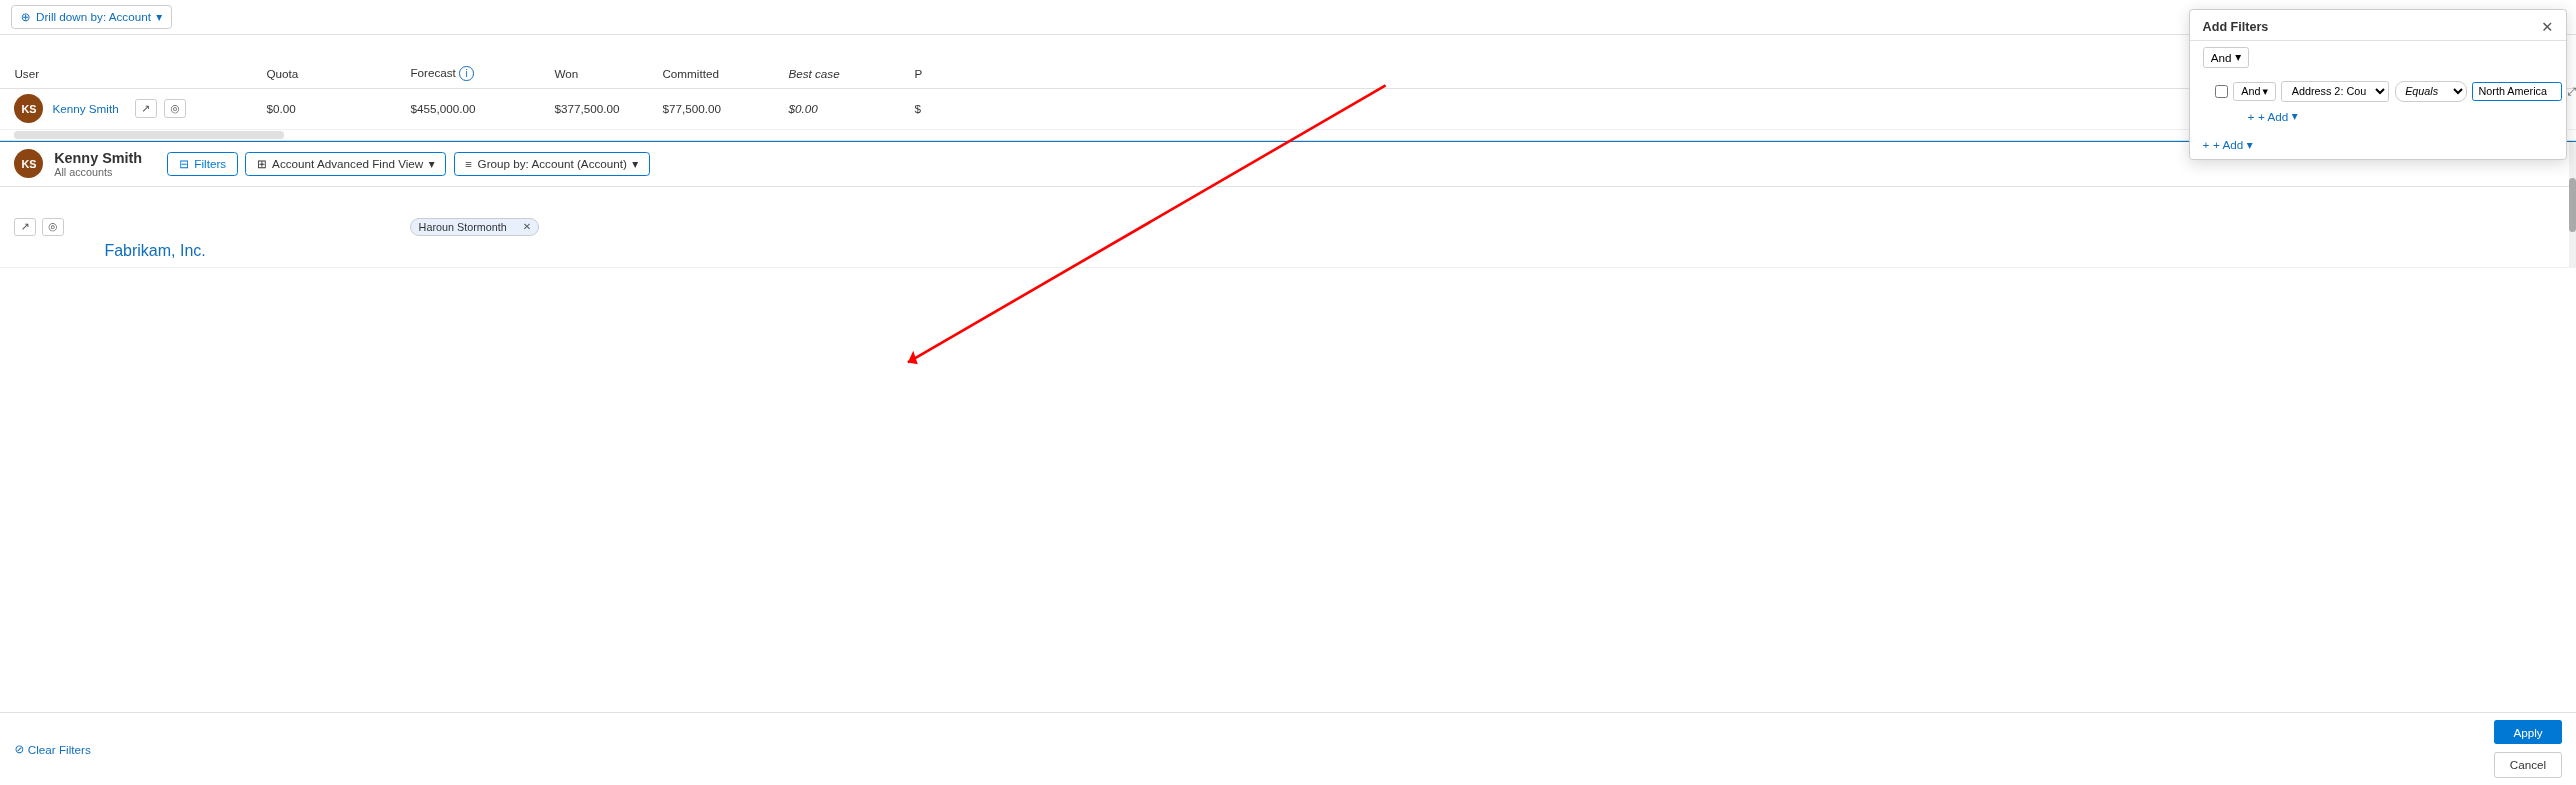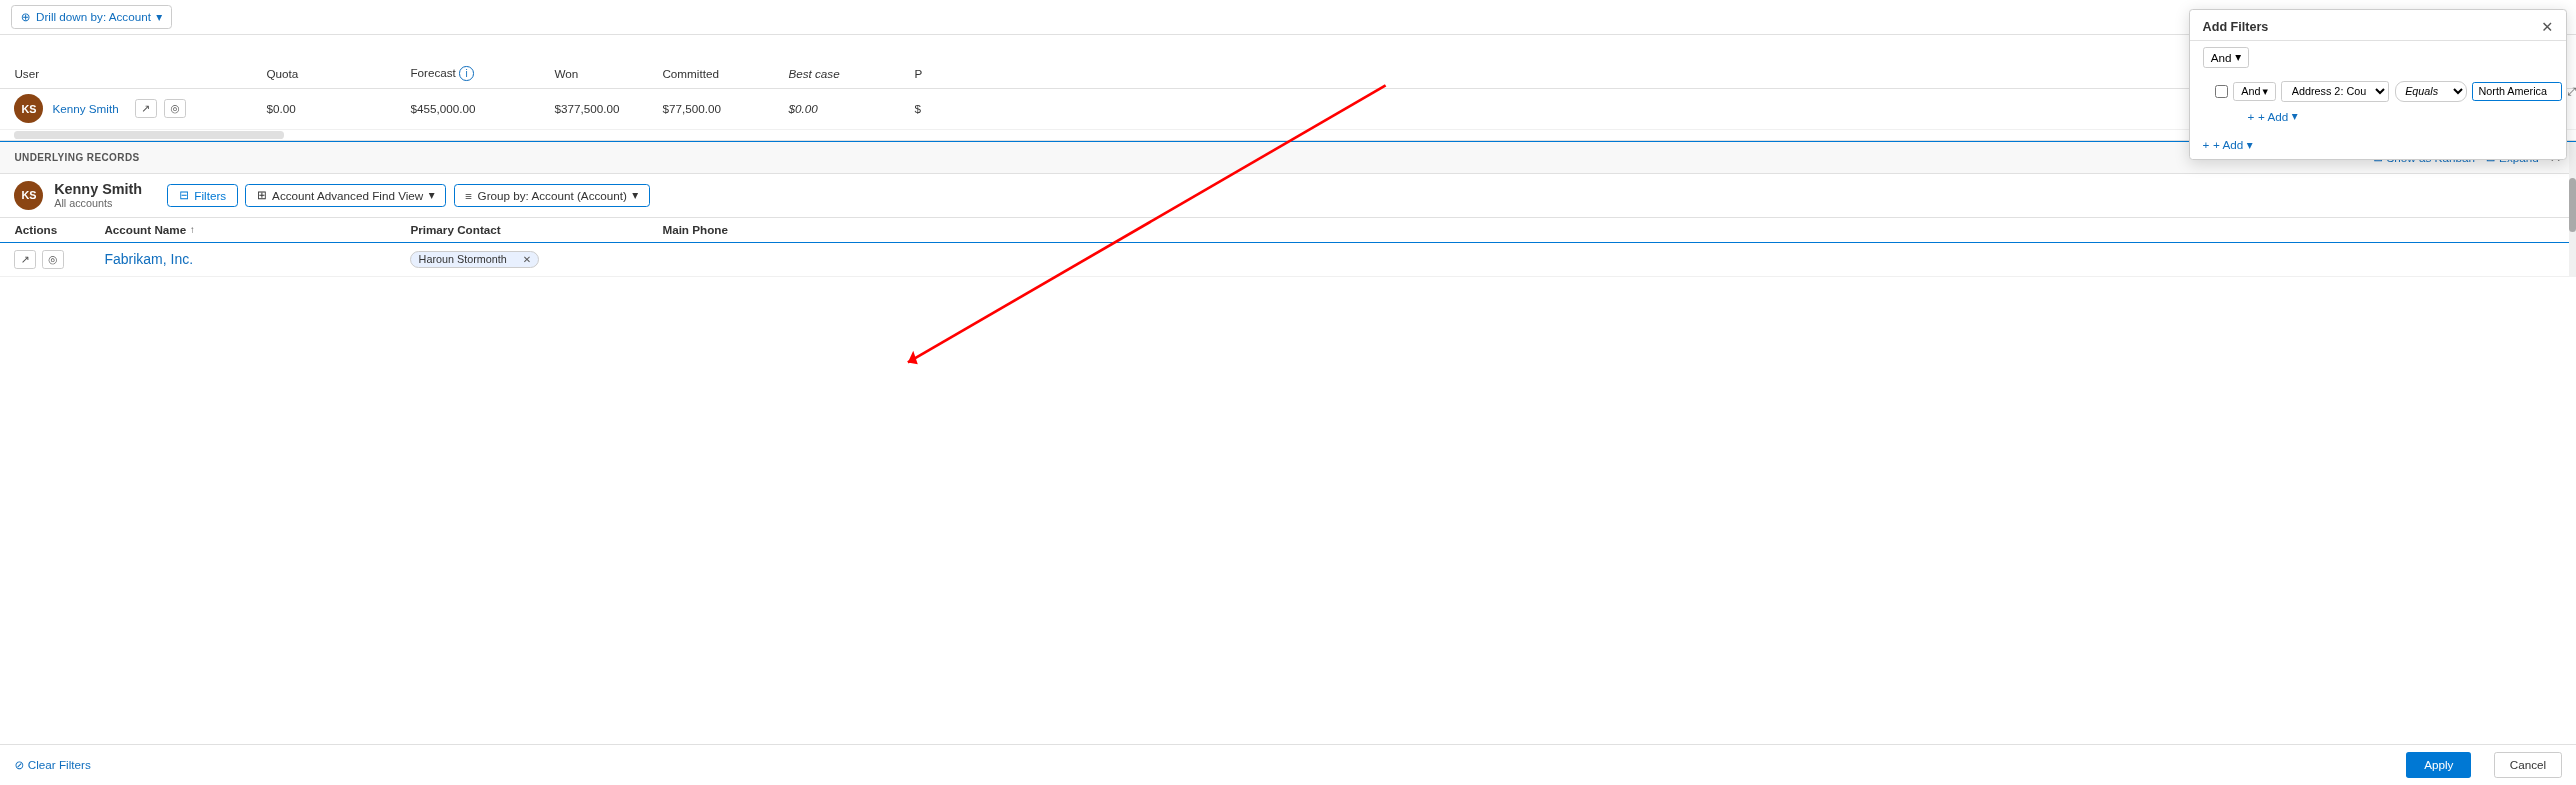--- a/index.html
+++ b/index.html
@@ -183,21 +183,21 @@
     .rec-col-phone { flex: 1; font-size: 11.7px; font-weight: 600; color: #333; }
 
     .records-data-row {
       display: flex;
       align-items: center;
       padding: 7.2px 14.4px;
       border-bottom: 0.9px solid #f0f0f0;
       background: #fff;
     }
     .rec-actions-cell { flex: 0 0 90px; display: flex; gap: 5.4px; }
-    .rec-name-cell { flex: 0 0 306px; font-size: 14px; color: #106ebe; cursor: pointer; }
+    .rec-name-cell { flex: 0 0 306px; font-size: 16px; color: #106ebe; cursor: pointer; margin-top: 48px; }
     .rec-contact-cell { flex: 0 0 252px; }
     .rec-phone-cell { flex: 1; font-size: 11.7px; color: #333; }
 
     .contact-tag {
       display: inline-flex;
       align-items: center;
       gap: 16px;
       background: #e8f0fe;
       border: 0.9px solid #ccc;
       border-radius: 10.8px;
@@ -321,21 +321,21 @@
       justify-content: space-between;
       padding: 7.2px 14.4px;
       border-top: 0.9px solid #e0e0e0;
       background: #fff;
     }
     .clear-filters-btn {
       display: flex; align-items: center; gap: 3.6px;
       background: none; border: none; cursor: pointer;
       font-size: 11.7px; color: #106ebe;
     }
-    .bottom-right { display: flex; gap: 23px; }
+    .bottom-right { display: flex; gap: 8px; flex-direction: column; }
     .apply-btn {
       background: #0078d4; color: #fff;
       border: none; border-radius: 2.7px;
       padding: 5.4px 18px; font-size: 11.7px; cursor: pointer;
     }
     .cancel-btn {
       background: #fff; color: #333;
       border: 0.9px solid #ccc; border-radius: 2.7px;
       padding: 5.4px 14.4px; font-size: 11.7px; cursor: pointer;
     }
@@ -397,34 +397,20 @@
   <div class="col-committed money-cell">$77,500.00</div>
   <div class="col-bestcase money-cell">$0.00</div>
   <div class="col-pipeline money-cell">$</div>
 </div>
 
 <div class="scrollbar-row">
   <div class="scrollbar-track"></div>
 </div>
 
 <div class="underlying-records">
-  <div class="underlying-header">
-    <span class="underlying-title">UNDERLYING RECORDS</span>
-    <div class="underlying-actions">
-      <button class="kanban-btn">
-        <span>⊞</span>
-        <span>Show as Kanban</span>
-      </button>
-      <button class="expand-btn">
-        <span>⊡</span>
-        <span>Expand</span>
-      </button>
-      <button class="close-btn">✕</button>
-    </div>
-  </div>
 
   <div style="display:flex; align-items:center; background:#fff; border-bottom:0.9px solid #e0e0e0; padding: 7.2px 14.4px; gap: 10.8px;">
     <div class="avatar">KS</div>
     <div>
       <div class="user-info-name">Kenny Smith</div>
       <div class="user-info-sub">All accounts</div>
     </div>
     <div style="margin-left: 14.4px; display:flex; align-items:center; gap:7.2px;">
       <button class="filter-btn">
         <span style="color:#0078d4;">⊟</span>
@@ -441,29 +427,20 @@
         <span>▾</span>
       </button>
     </div>
 
     <div class="vertical-scrollbar">
       <div class="scrollbar-thumb"></div>
     </div>
   </div>
 
   <div class="records-table">
-    <div class="records-table-header">
-      <div class="rec-col-actions">Actions</div>
-      <div class="rec-col-name">
-        <span>Account Name</span>
-        <span class="sort-icon">↑</span>
-      </div>
-      <div class="rec-col-contact">Primary Contact</div>
-      <div class="rec-col-phone">Main Phone</div>
-    </div>
 
     <div class="records-data-row">
       <div class="rec-actions-cell">
         <button class="action-icon-btn">↗</button>
         <button class="action-icon-btn">◎</button>
       </div>
       <div class="rec-name-cell">Fabrikam, Inc.</div>
       <div class="rec-contact-cell">
         <span class="contact-tag">
           <span>Haroun Stormonth</span>

